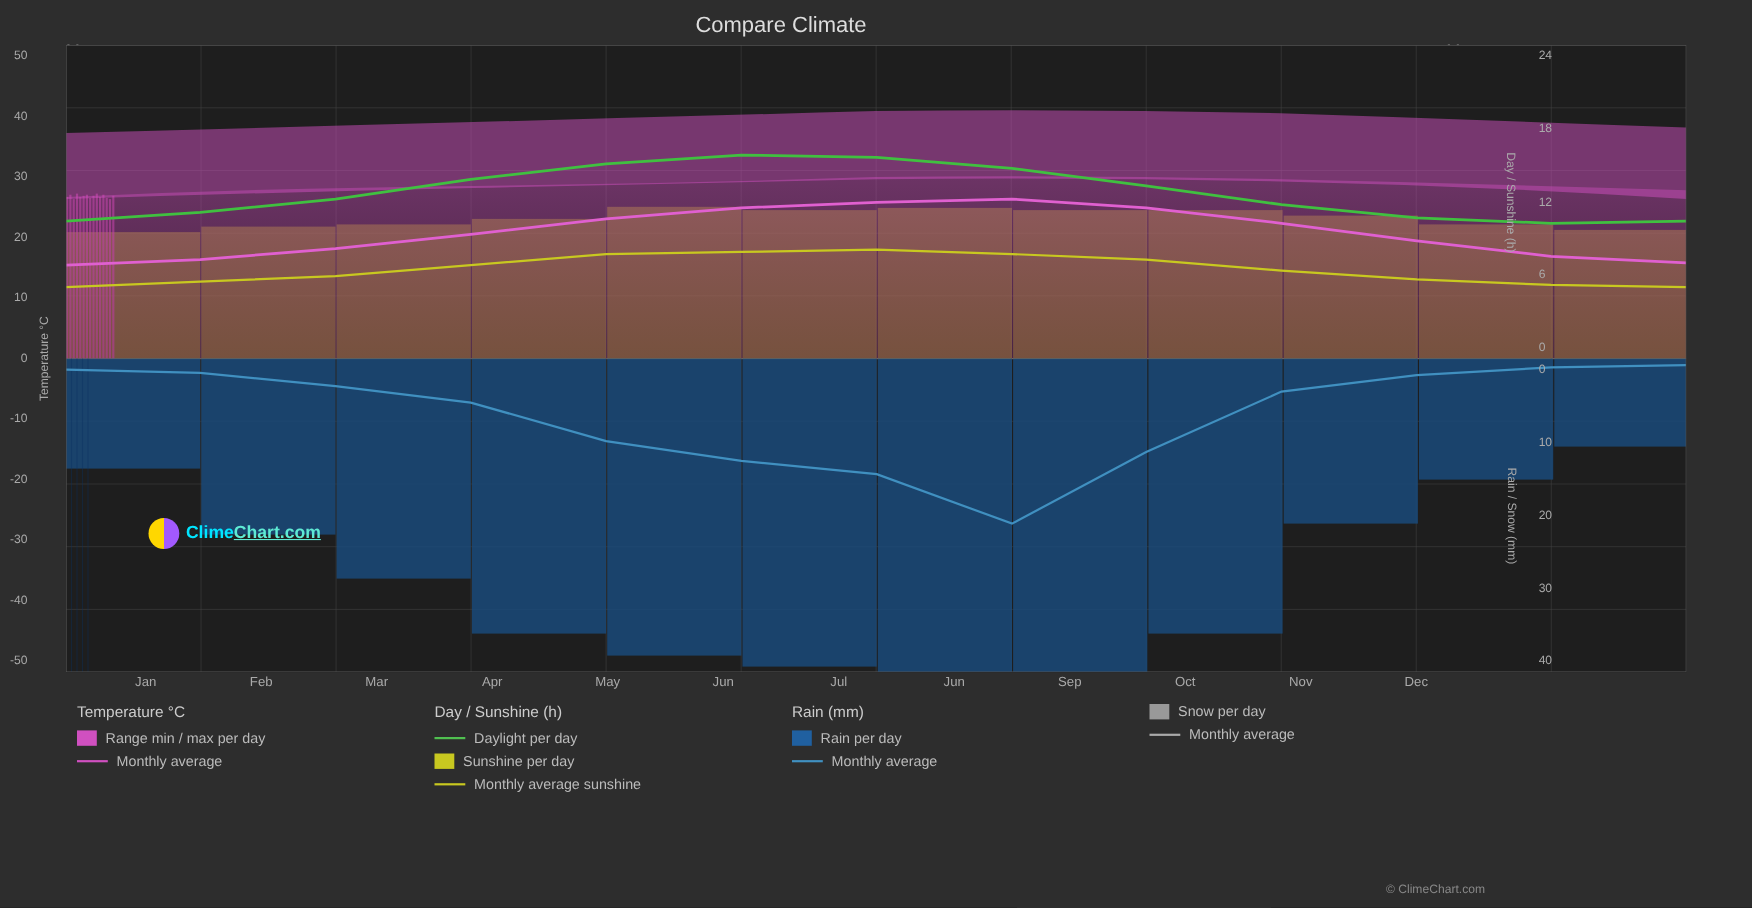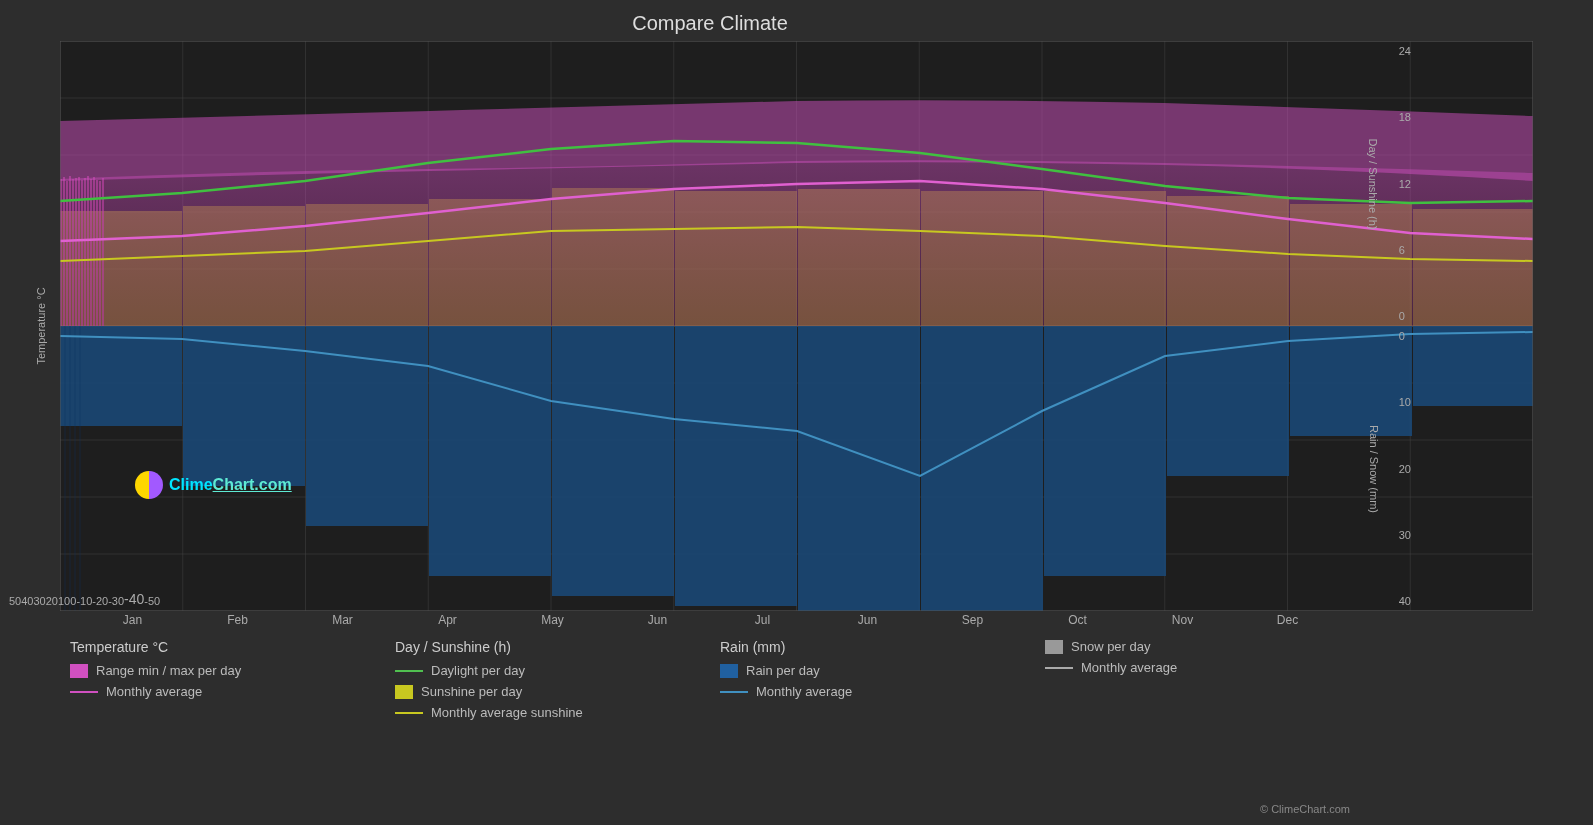--- a/index.html
+++ b/index.html
@@ -135,31 +135,31 @@
 
   <div class="logo-topright">
     <div class="logo-circle"></div>
     <span class="logo-text">
       <span class="lime">Clime</span><span class="chart">Chart.com</span>
     </span>
   </div>
 
   <div style="position:relative; margin: 0 60px; margin-top:2px;">
 
-    <div style="position:absolute; left:-55px; top:0; height:570px; display:flex; flex-direction:row; justify-content:space-between; align-items:flex-end; padding: 4px 4px;">
+    <div style="position:absolute; left:-55px; top:0; height:570px; display:flex; flex-direction:column; justify-content:space-between; align-items:flex-end; padding: 4px 4px;">
       <span style="font-size:11px;color:#aaa;">50</span>
       <span style="font-size:11px;color:#aaa;">40</span>
       <span style="font-size:11px;color:#aaa;">30</span>
       <span style="font-size:11px;color:#aaa;">20</span>
       <span style="font-size:11px;color:#aaa;">10</span>
       <span style="font-size:11px;color:#aaa;">0</span>
       <span style="font-size:11px;color:#aaa;">-10</span>
       <span style="font-size:11px;color:#aaa;">-20</span>
       <span style="font-size:11px;color:#aaa;">-30</span>
-      <span style="font-size:14px;color:#aaa;">-40</span>
+      <span style="font-size:11px;color:#aaa;">-40</span>
       <span style="font-size:11px;color:#aaa;">-50</span>
     </div>
 
     <div style="position:absolute; right:-55px; top:0; height:285px; display:flex; flex-direction:column; justify-content:space-between; align-items:flex-start; padding: 4px 4px;">
       <span style="font-size:11px;color:#aaa;">24</span>
       <span style="font-size:11px;color:#aaa;">18</span>
       <span style="font-size:11px;color:#aaa;">12</span>
       <span style="font-size:11px;color:#aaa;">6</span>
       <span style="font-size:11px;color:#aaa;">0</span>
     </div>

